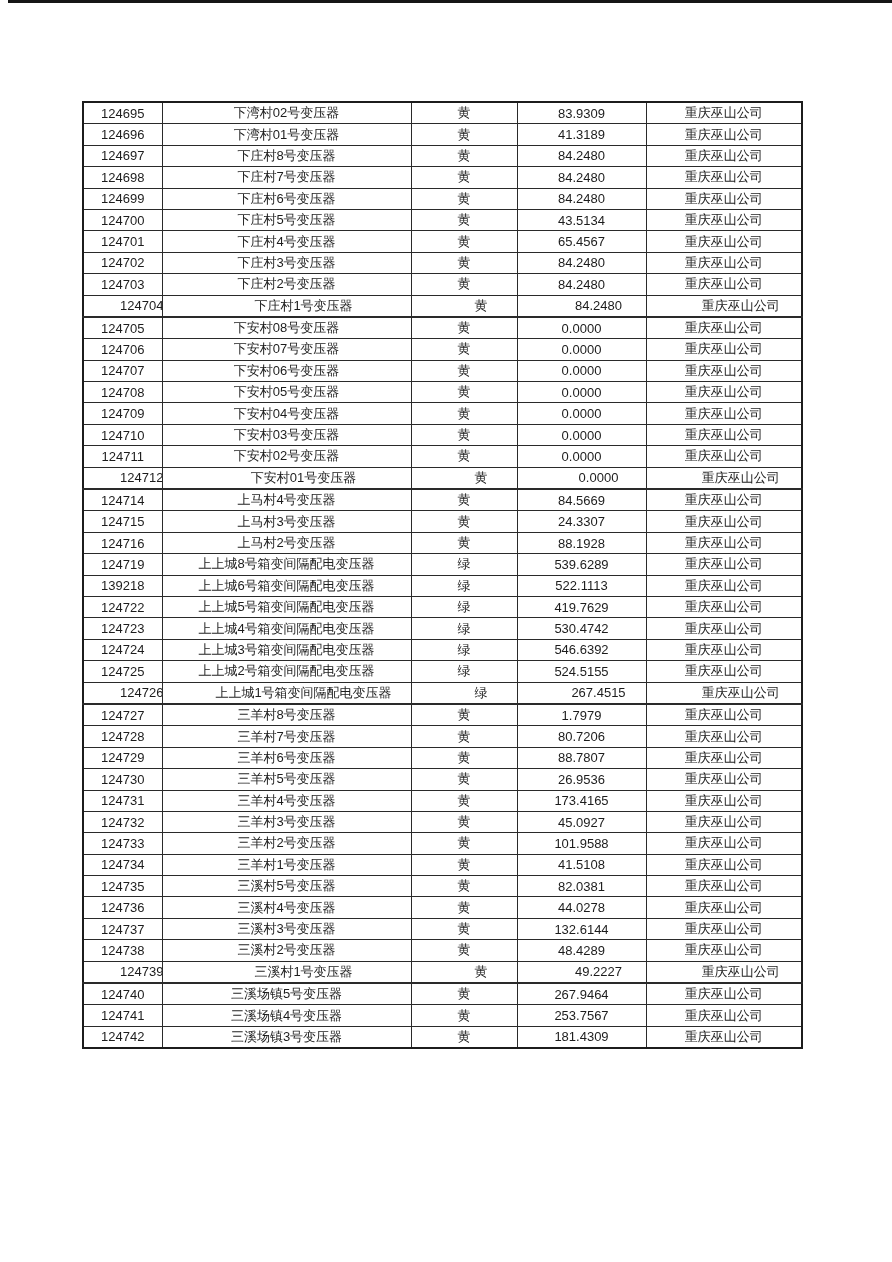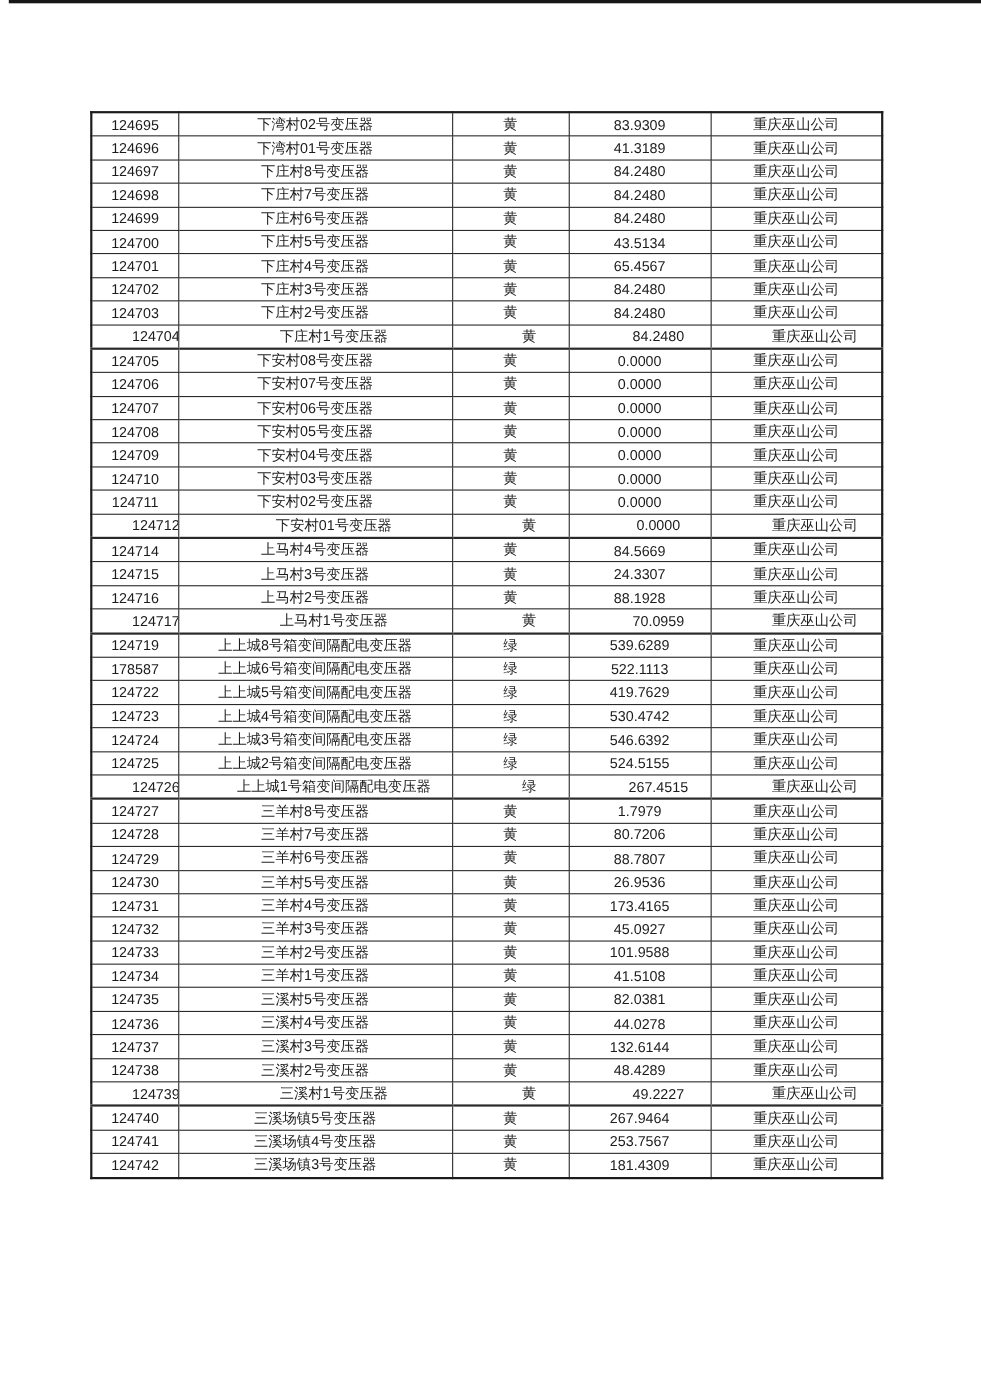--- a/index.html
+++ b/index.html
@@ -195,36 +195,29 @@
           <td>24.3307</td>
           <td>重庆巫山公司</td>
         </tr>
         <tr>
           <td>124716</td>
           <td>上马村2号变压器</td>
           <td>黄</td>
           <td>88.1928</td>
           <td>重庆巫山公司</td>
         </tr>
-        <tr class="group-end">
-          <td>124717</td>
-          <td>上马村1号变压器</td>
-          <td>黄</td>
-          <td>70.0959</td>
-          <td>重庆巫山公司</td>
-        </tr>
         <tr>
           <td>124719</td>
           <td>上上城8号箱变间隔配电变压器</td>
           <td>绿</td>
           <td>539.6289</td>
           <td>重庆巫山公司</td>
         </tr>
         <tr>
-          <td>178587</td>
+          <td>139218</td>
           <td>上上城6号箱变间隔配电变压器</td>
           <td>绿</td>
           <td>522.1113</td>
           <td>重庆巫山公司</td>
         </tr>
         <tr>
           <td>124722</td>
           <td>上上城5号箱变间隔配电变压器</td>
           <td>绿</td>
           <td>419.7629</td>

